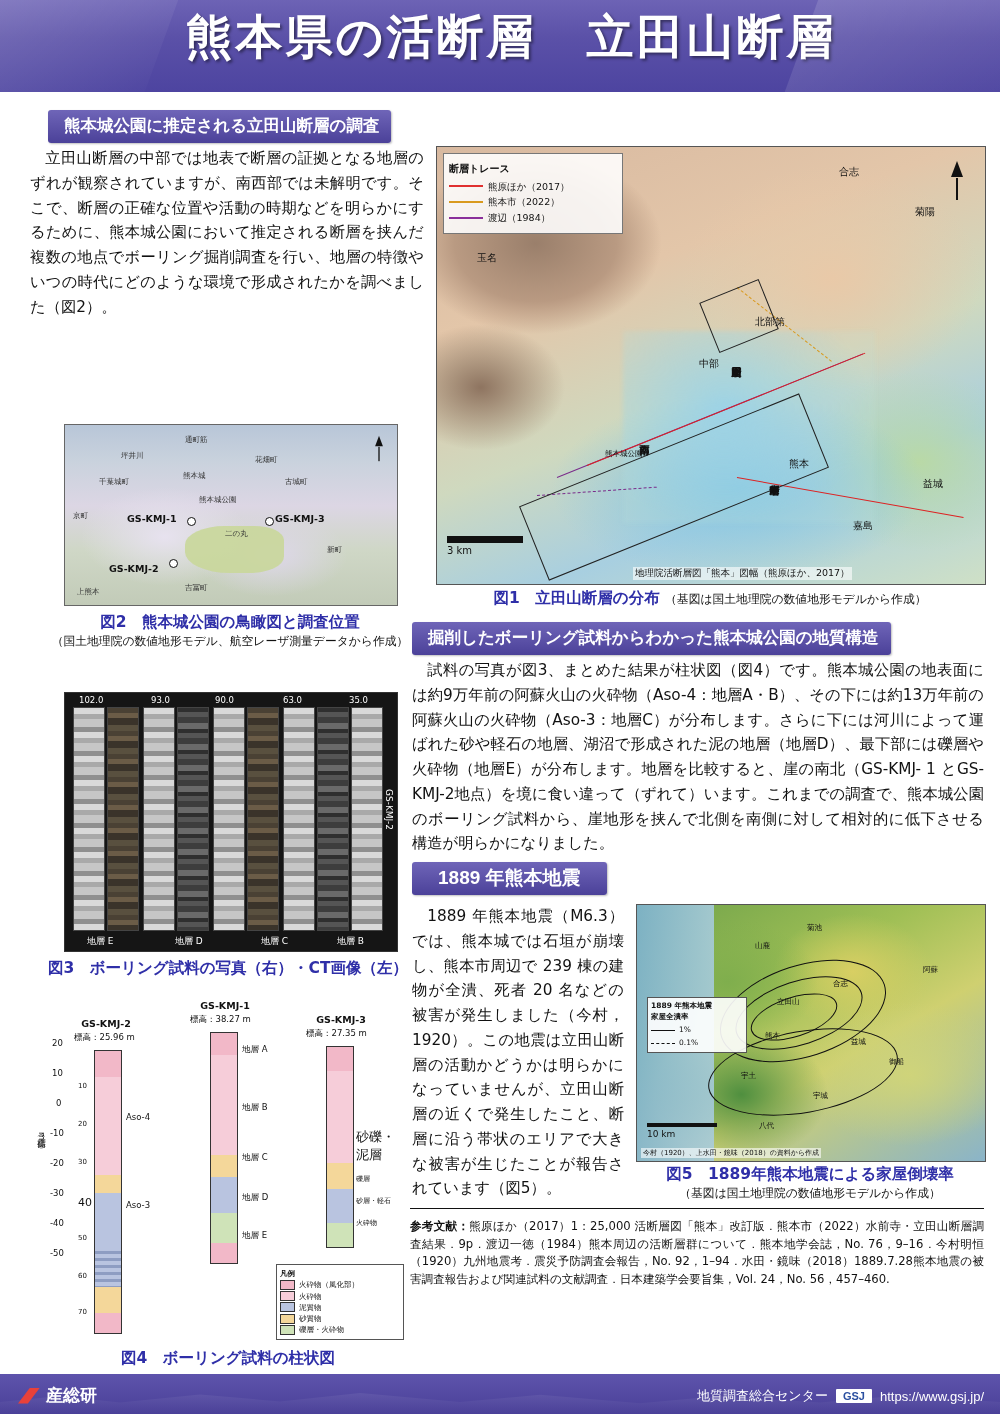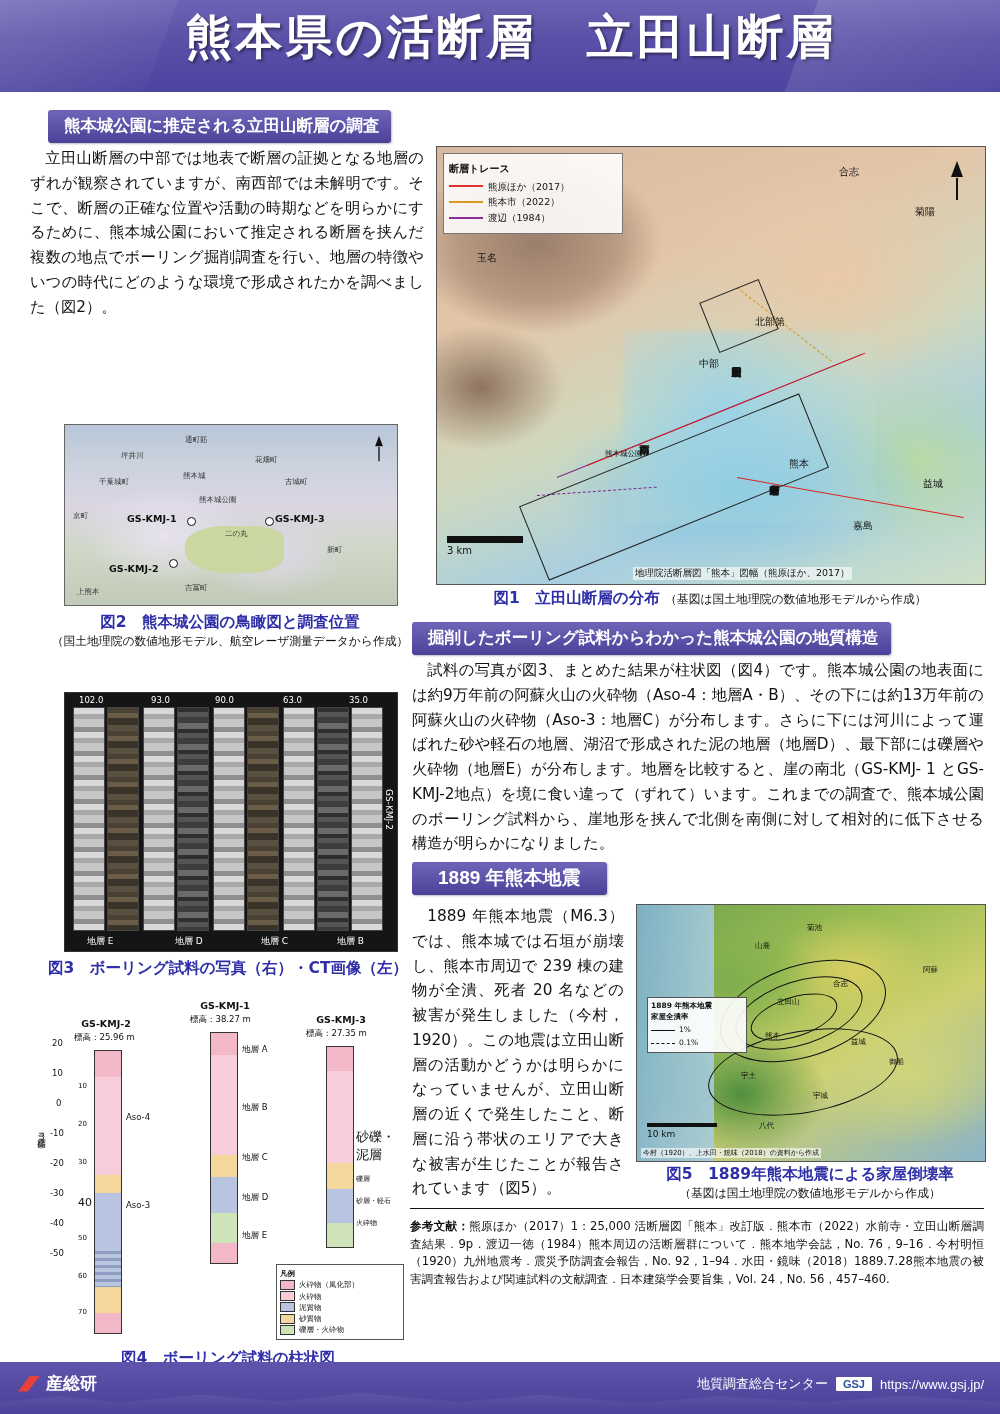--- a/index.html
+++ b/index.html
@@ -160,21 +160,21 @@
   .m5scale{position:absolute;left:10px;bottom:22px;font-size:9px;font-family:"DejaVu Sans","Liberation Sans",sans-serif;}
   .m5scale .bar{display:block;width:70px;height:4px;background:#111;margin-bottom:2px;}
   
   .footnotes{
     position:absolute;left:410px;top:1218px;width:574px;font-size:11.6px;line-height:1.52;
     text-align:justify;font-family:"DejaVu Sans","Liberation Sans",sans-serif;
   }
   .footnotes .hd{font-weight:bold;}
   .hr{position:absolute;left:410px;top:1208px;width:574px;height:1px;background:#111;}
   .footer{
-    position:absolute;left:0;bottom:0;width:1000px;height:52px;
+    position:absolute;left:0;bottom:0;width:1000px;height:40px;
     background:linear-gradient(180deg,#5e54ac 0%,#4a4098 100%);
     color:#fff;
     text-align:right;
   }
   .footer .mount{
     position:absolute;left:0;bottom:0;width:1000px;height:30px;
     background:linear-gradient(180deg,rgba(255,255,255,.10),rgba(255,255,255,0));
     clip-path:polygon(0 100%,0 60%,6% 40%,12% 62%,20% 35%,28% 58%,36% 30%,46% 60%,54% 36%,64% 64%,72% 40%,82% 62%,90% 38%,100% 60%,100% 100%);
   }
   .logo-left{

